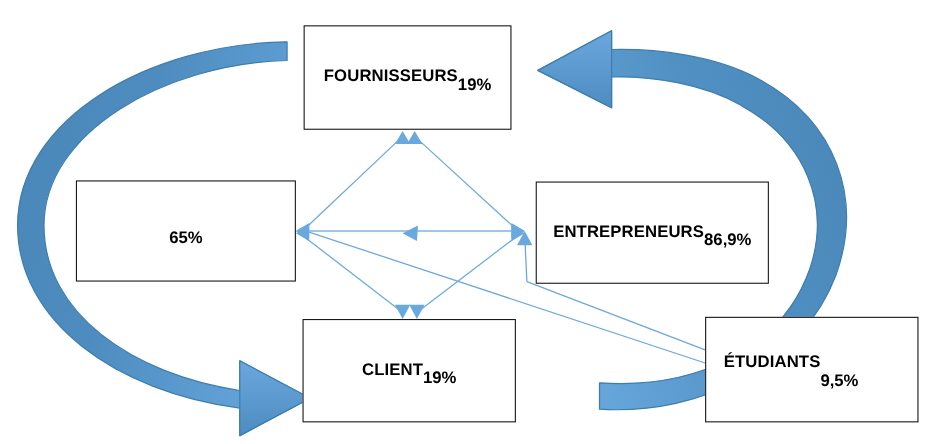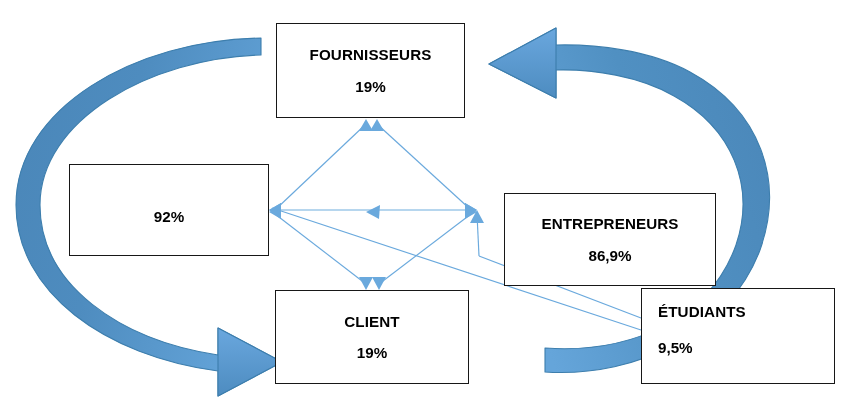--- a/index.html
+++ b/index.html
@@ -23,30 +23,29 @@
     top: 0;
     width: 855px;
     height: 404px;
   }
   .node-box {
     position: absolute;
     box-sizing: border-box;
     background: #ffffff;
     border: 1.6px solid #171717;
     display: flex;
-    flex-direction: column;
     align-items: center;
     justify-content: center;
     z-index: 5;
   }
   .node-box.align-left {
     align-items: flex-start;
     padding-left: 16px;
     justify-content: flex-start;
-    padding-top: 14px;
+    padding-top: 32px;
   }
   .node-title {
     font-weight: bold;
     font-size: 15.2px;
     color: #000000;
     letter-spacing: 0.1px;
     text-align: center;
     line-height: 1.22;
     white-space: pre-line;
   }
@@ -56,21 +55,21 @@
     color: #000000;
     margin-top: 13px;
     text-align: left;
   }
   .align-left .node-title { text-align: left; }
   .align-left .node-value { text-align: right; margin-top: 17px; }
 
   
   #box-fournisseurs { left: 276px; top: 23px;  width: 189px; height: 95px; }
   #box-ingenieurs   { left: 69px;  top: 164px; width: 200px; height: 92px; }
-  #box-entrepreneurs{ left: 504px; top: 165px; width: 212px; height: 93px; margin-top: 28px; }
+  #box-entrepreneurs{ left: 487px; top: 165px; width: 212px; height: 93px; }
   #box-client       { left: 275px; top: 290px; width: 194px; height: 94px; }
   #box-etudiants    { left: 641px; top: 288px; width: 194px; height: 96px; }
 </style>
 </head>
 <body>
 
 <div id="stage">
 
   <svg id="arrows-layer" viewBox="0 0 855 404">
     <defs>
@@ -164,21 +163,21 @@
       </g>
     </g>
   </svg>
 
   <div class="node-box" id="box-fournisseurs">
     <div class="node-title">FOURNISSEURS</div>
     <div class="node-value">19%</div>
   </div>
 
   <div class="node-box" id="box-ingenieurs">
-    <div class="node-value">92%</div>
+    <div class="node-value">65%</div>
   </div>
 
   <div class="node-box" id="box-entrepreneurs">
     <div class="node-title">ENTREPRENEURS</div>
     <div class="node-value">86,9%</div>
   </div>
 
   <div class="node-box" id="box-client">
     <div class="node-title">CLIENT</div>
     <div class="node-value">19%</div>

